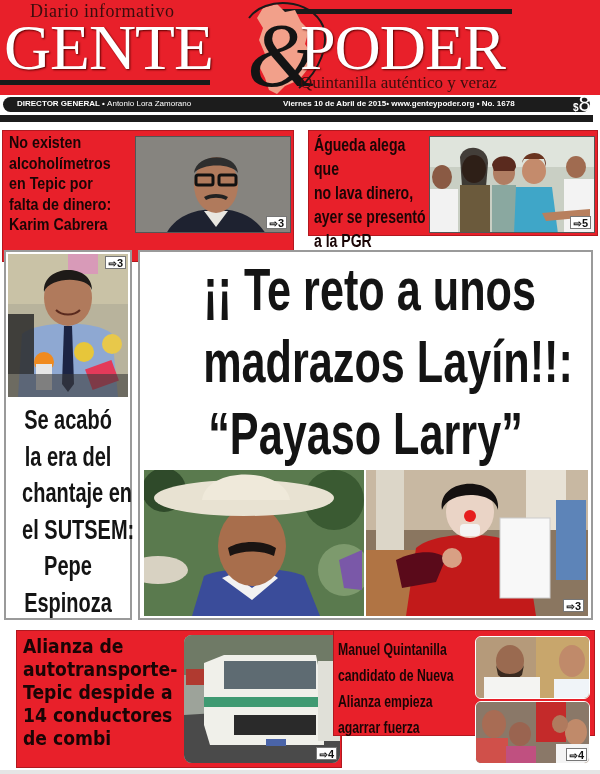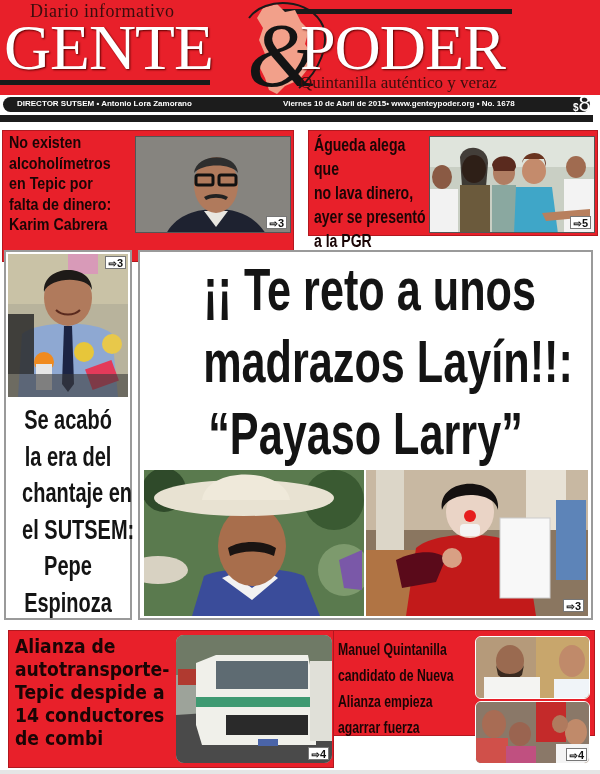--- a/index.html
+++ b/index.html
@@ -13,21 +13,21 @@
   .mast-rule-left { position: absolute; left: 0; top: 80px; width: 210px; height: 5px; background: #1a1a1a; }
   .mast-gente { position: absolute; left: 4px; top: 16px; font-family: "Liberation Serif", serif; font-size: 64px; line-height: 64px; color: #ffffff; letter-spacing: -1px; text-shadow: 1px 1px 2px #5a0000; transform: scaleX(1.02); transform-origin: left; }
   .mast-poder { position: absolute; left: 300px; top: 16px; font-family: "Liberation Serif", serif; font-size: 64px; line-height: 64px; color: #ffffff; letter-spacing: -1px; text-shadow: 1px 1px 2px #5a0000; }
   .mast-tagline-bottom { position: absolute; left: 300px; top: 73px; font-family: "Liberation Serif", serif; font-size: 17px; color: #3a0d0d; white-space: nowrap; }
   .mast-emblem { position: absolute; left: 225px; top: 0; width: 110px; height: 95px; }
 
   
   .infobar { position: absolute; left: 3px; top: 97px; width: 587px; height: 15px; background: #1c1c1c; border-radius: 8px; color: #ffffff; font-size: 8px; font-weight: bold; }
   .infobar-director { position: absolute; left: 14px; top: 2px; white-space: nowrap; }
   .infobar-director .label { font-weight: bold; }
-  .infobar-director .name { font-weight: bold; }
+  .infobar-director .name { font-weight: normal; }
   .infobar-date { position: absolute; left: 280px; top: 2px; white-space: nowrap; }
   .infobar-price { position: absolute; left: 530px; top: -6px; white-space: nowrap; color: #ffffff; margin-left: 40px; }
   .infobar-price .cur { font-size: 10px; }
   .infobar-price .amount { font-size: 22px; font-weight: normal; }
   .infobar-price .cents { font-size: 9px; font-weight: normal; }
   .bar-black { position: absolute; left: 0; top: 115px; width: 593px; height: 7px; background: #1c1c1c; }
 
   
   .red-box { position: absolute; background: #e8202a; border: 1px solid #b1181f; }
   .headline-condensed { font-family: "Liberation Sans", sans-serif; font-weight: bold; color: #1a0505; transform-origin: left top; }
@@ -50,21 +50,21 @@
   .story-sutsem .photo { left: 2px; top: 2px; width: 120px; height: 143px; background: #7d8c9b; }
   .story-sutsem .headline { position: absolute; left: 0; top: 150px; width: 124px; text-align: center; font-size: 27px; line-height: 36.5px; color: #141414; font-weight: bold; transform: scaleX(0.74); transform-origin: center top; white-space: nowrap; }
 
   
   .story-main { position: absolute; left: 138px; top: 250px; width: 455px; height: 370px; border: 2px solid #9a9a9a; background: #ffffff; }
   .story-main .headline { position: absolute; left: 0; top: 2px; width: 451px; text-align: center; font-size: 60px; line-height: 72px; font-weight: bold; color: #141414; transform: scaleX(0.72); transform-origin: center top; white-space: nowrap; }
   .story-main .photo-left { left: 4px; top: 218px; width: 220px; height: 146px; background: #5d7a52; }
   .story-main .photo-right { left: 226px; top: 218px; width: 222px; height: 146px; background: #7a6652; }
 
   
-  .story-combi { left: 8px; top: 630px; width: 326px; height: 138px; }
+  .story-combi { left: 16px; top: 630px; width: 326px; height: 138px; }
   .story-combi .headline { position: absolute; left: 6px; top: 4px; width: 170px; font-size: 20px; line-height: 23px; color: #1a0505; font-family: "DejaVu Sans", sans-serif; font-weight: bold; transform: scaleX(0.86); transform-origin: left top; white-space: nowrap; }
   .story-combi .photo { left: 167px; top: 4px; width: 156px; height: 128px; background: #a7aba5; border-radius: 8px; }
 
   
   .story-quintanilla { left: 333px; top: 630px; width: 262px; height: 106px; }
   .story-quintanilla .headline { position: absolute; left: 4px; top: 6px; width: 180px; font-size: 17px; line-height: 26px; white-space: nowrap; transform: scaleX(0.72); }
   .story-quintanilla .photo-top { left: 141px; top: 5px; width: 115px; height: 63px; background: #b8a48e; border-radius: 6px; border: 1px solid #ffffff; }
   .story-quintanilla .photo-bottom { left: 141px; top: 70px; width: 115px; height: 63px; background: #a08a76; border-radius: 6px; border: 1px solid #ffffff; }
 
   .bottom-rule { position: absolute; left: 0; top: 770px; width: 600px; height: 4px; background: #e5e5e5; }
@@ -81,21 +81,21 @@
     <path d="M38 8 L52 4 L60 12 L70 10 L76 22 L84 30 L80 44 L88 56 L82 70 L74 80 L60 86 L52 94 L44 90 L40 78 L34 66 L40 54 L34 40 L38 28 L32 18 Z" fill="#f2a08a"></path>
     <path d="M24 18 C 40 -4, 86 -2, 98 26 C 104 44, 96 70, 74 88" stroke="#1a1a1a" stroke-width="2" fill="none"></path>
     <text x="22" y="86" font-family="Liberation Serif, serif" font-size="92" fill="#141414" font-style="italic">&amp;</text>
   </svg>
   <div class="mast-poder">PODER</div>
   <div class="mast-tagline-bottom">Quintanilla auténtico y veraz</div>
 </header>
 
 <div class="infobar">
   <div class="infobar-director">
-    <span class="label">DIRECTOR SUTSEM</span>
+    <span class="label">DIRECTOR GENERAL</span>
     <span>•</span>
     <span class="name">Antonio Lora Zamorano</span>
   </div>
   <div class="infobar-date">Viernes 10 de Abril  de 2015• www.genteypoder.org • No.  1678</div>
   <div class="infobar-price">
     <span class="cur">$</span><span class="amount">8</span><span class="cents">.00 pesos</span>
   </div>
 </div>
 <div class="bar-black"></div>
 

